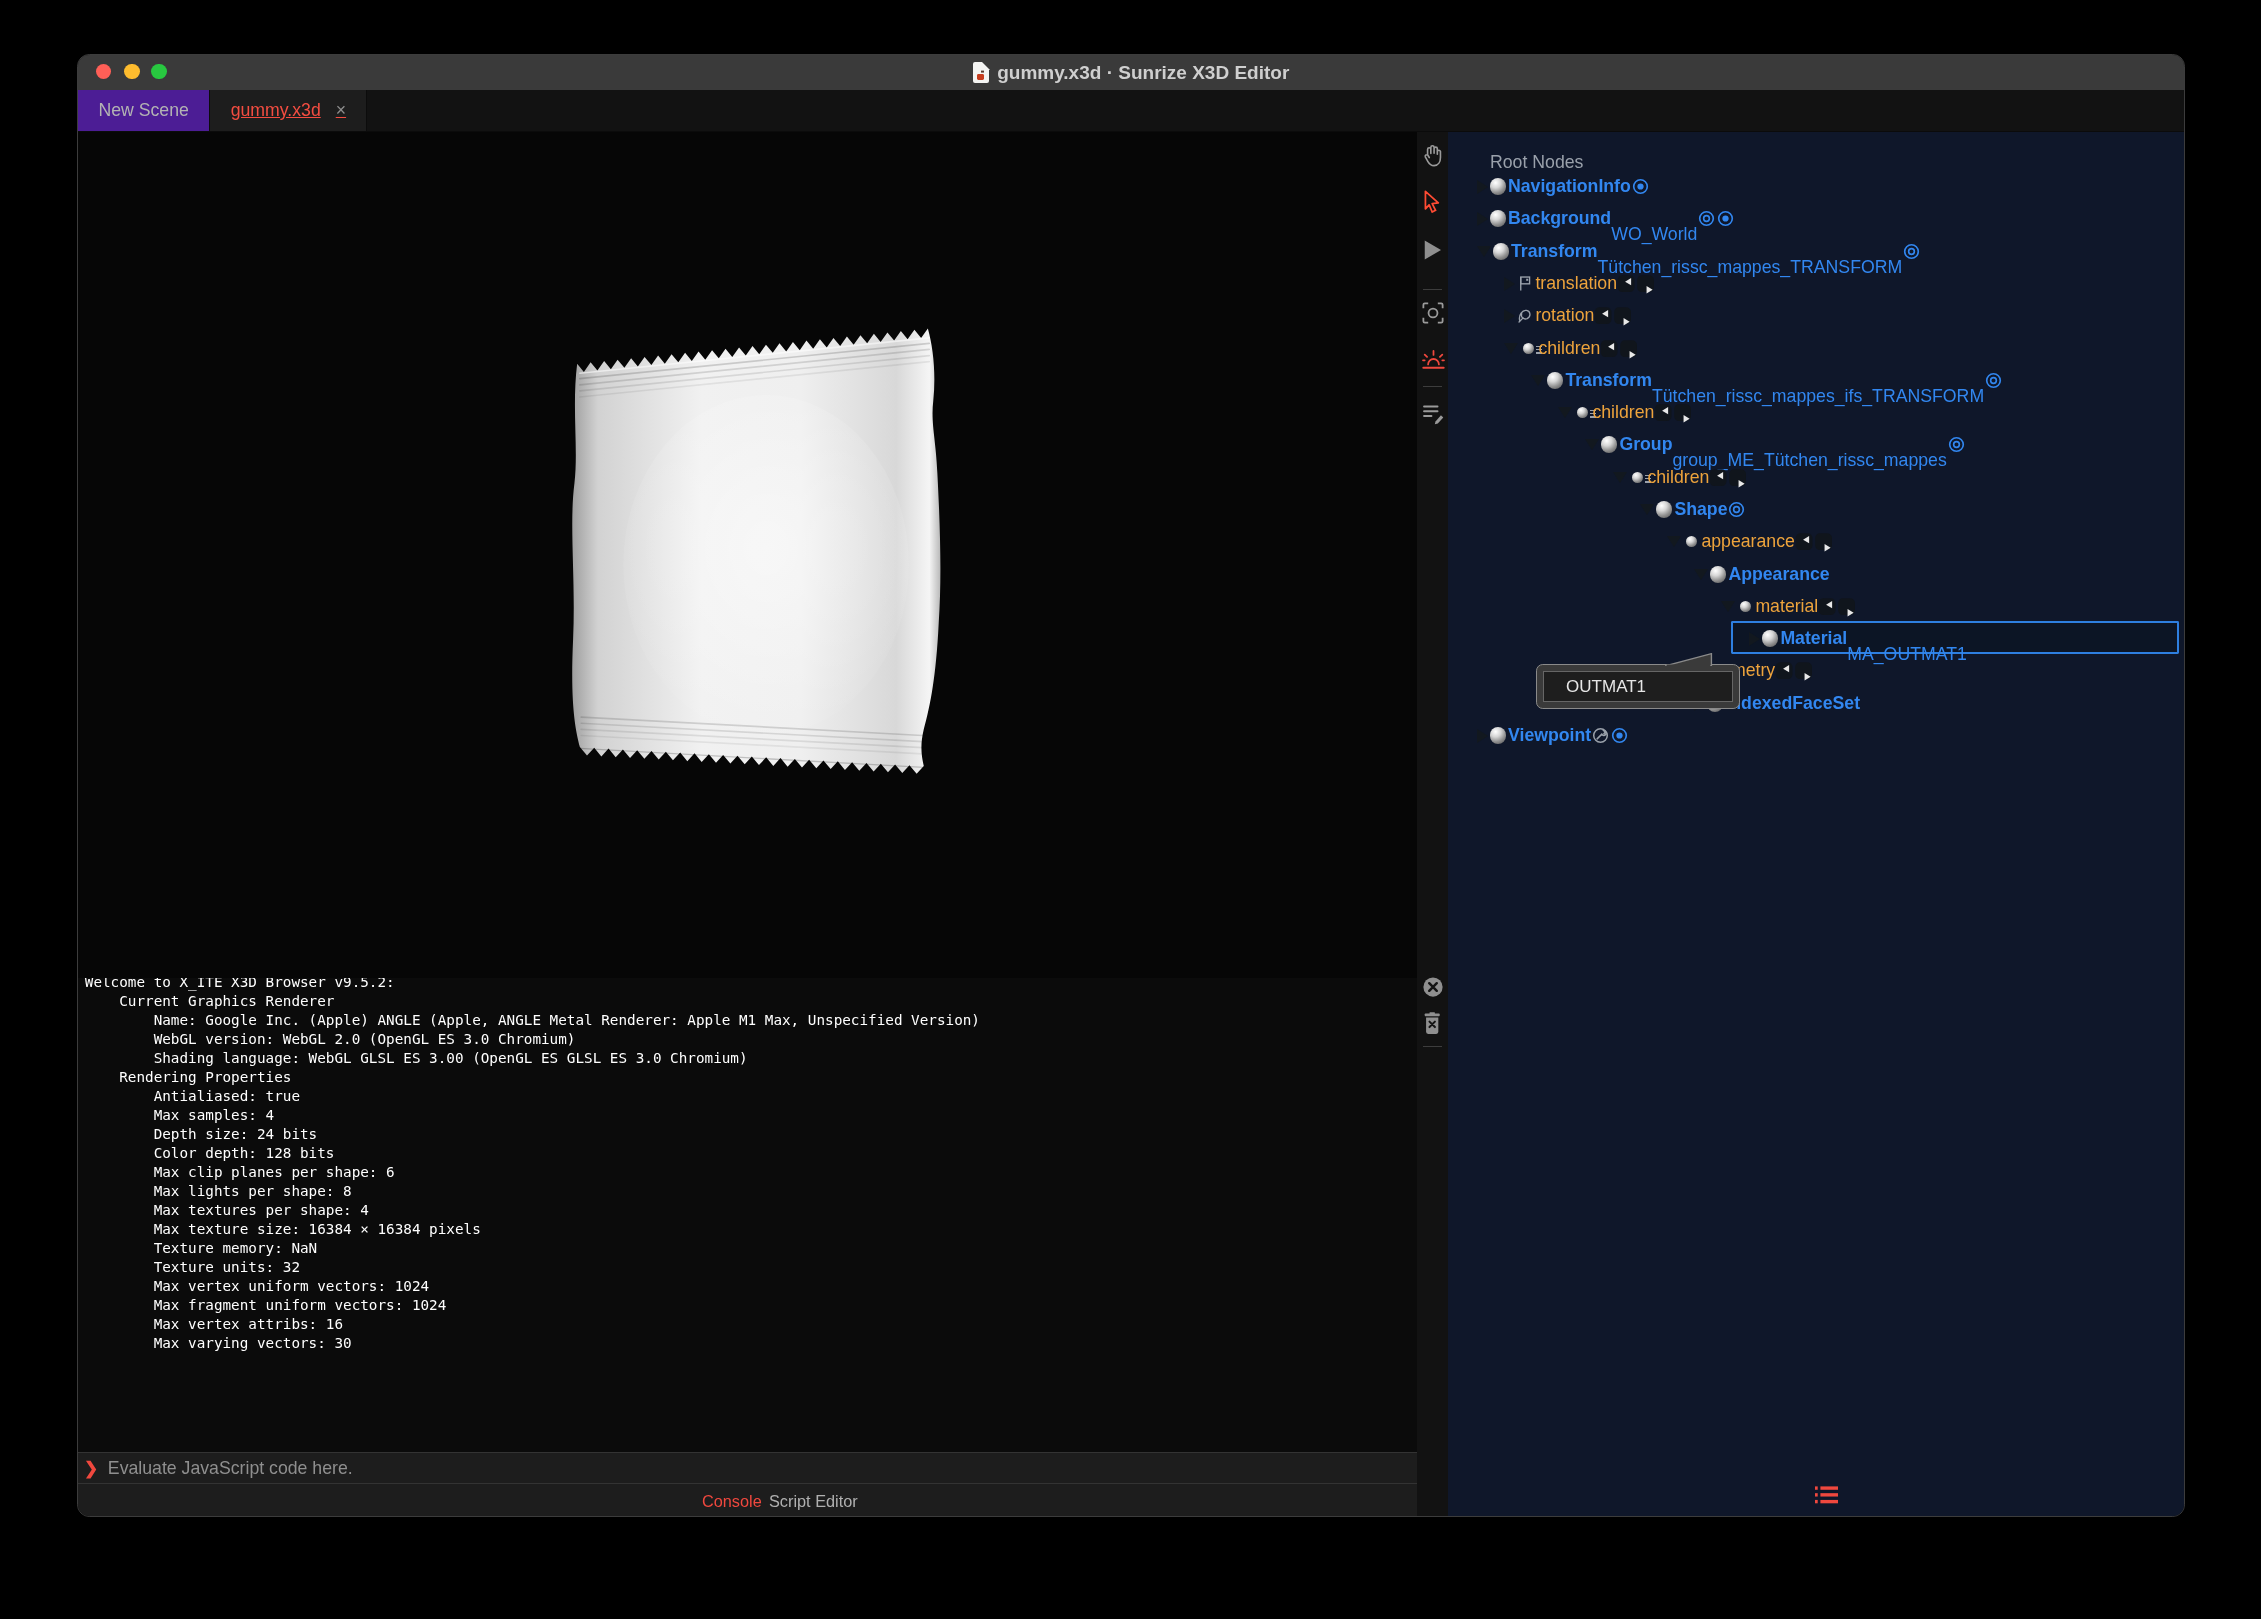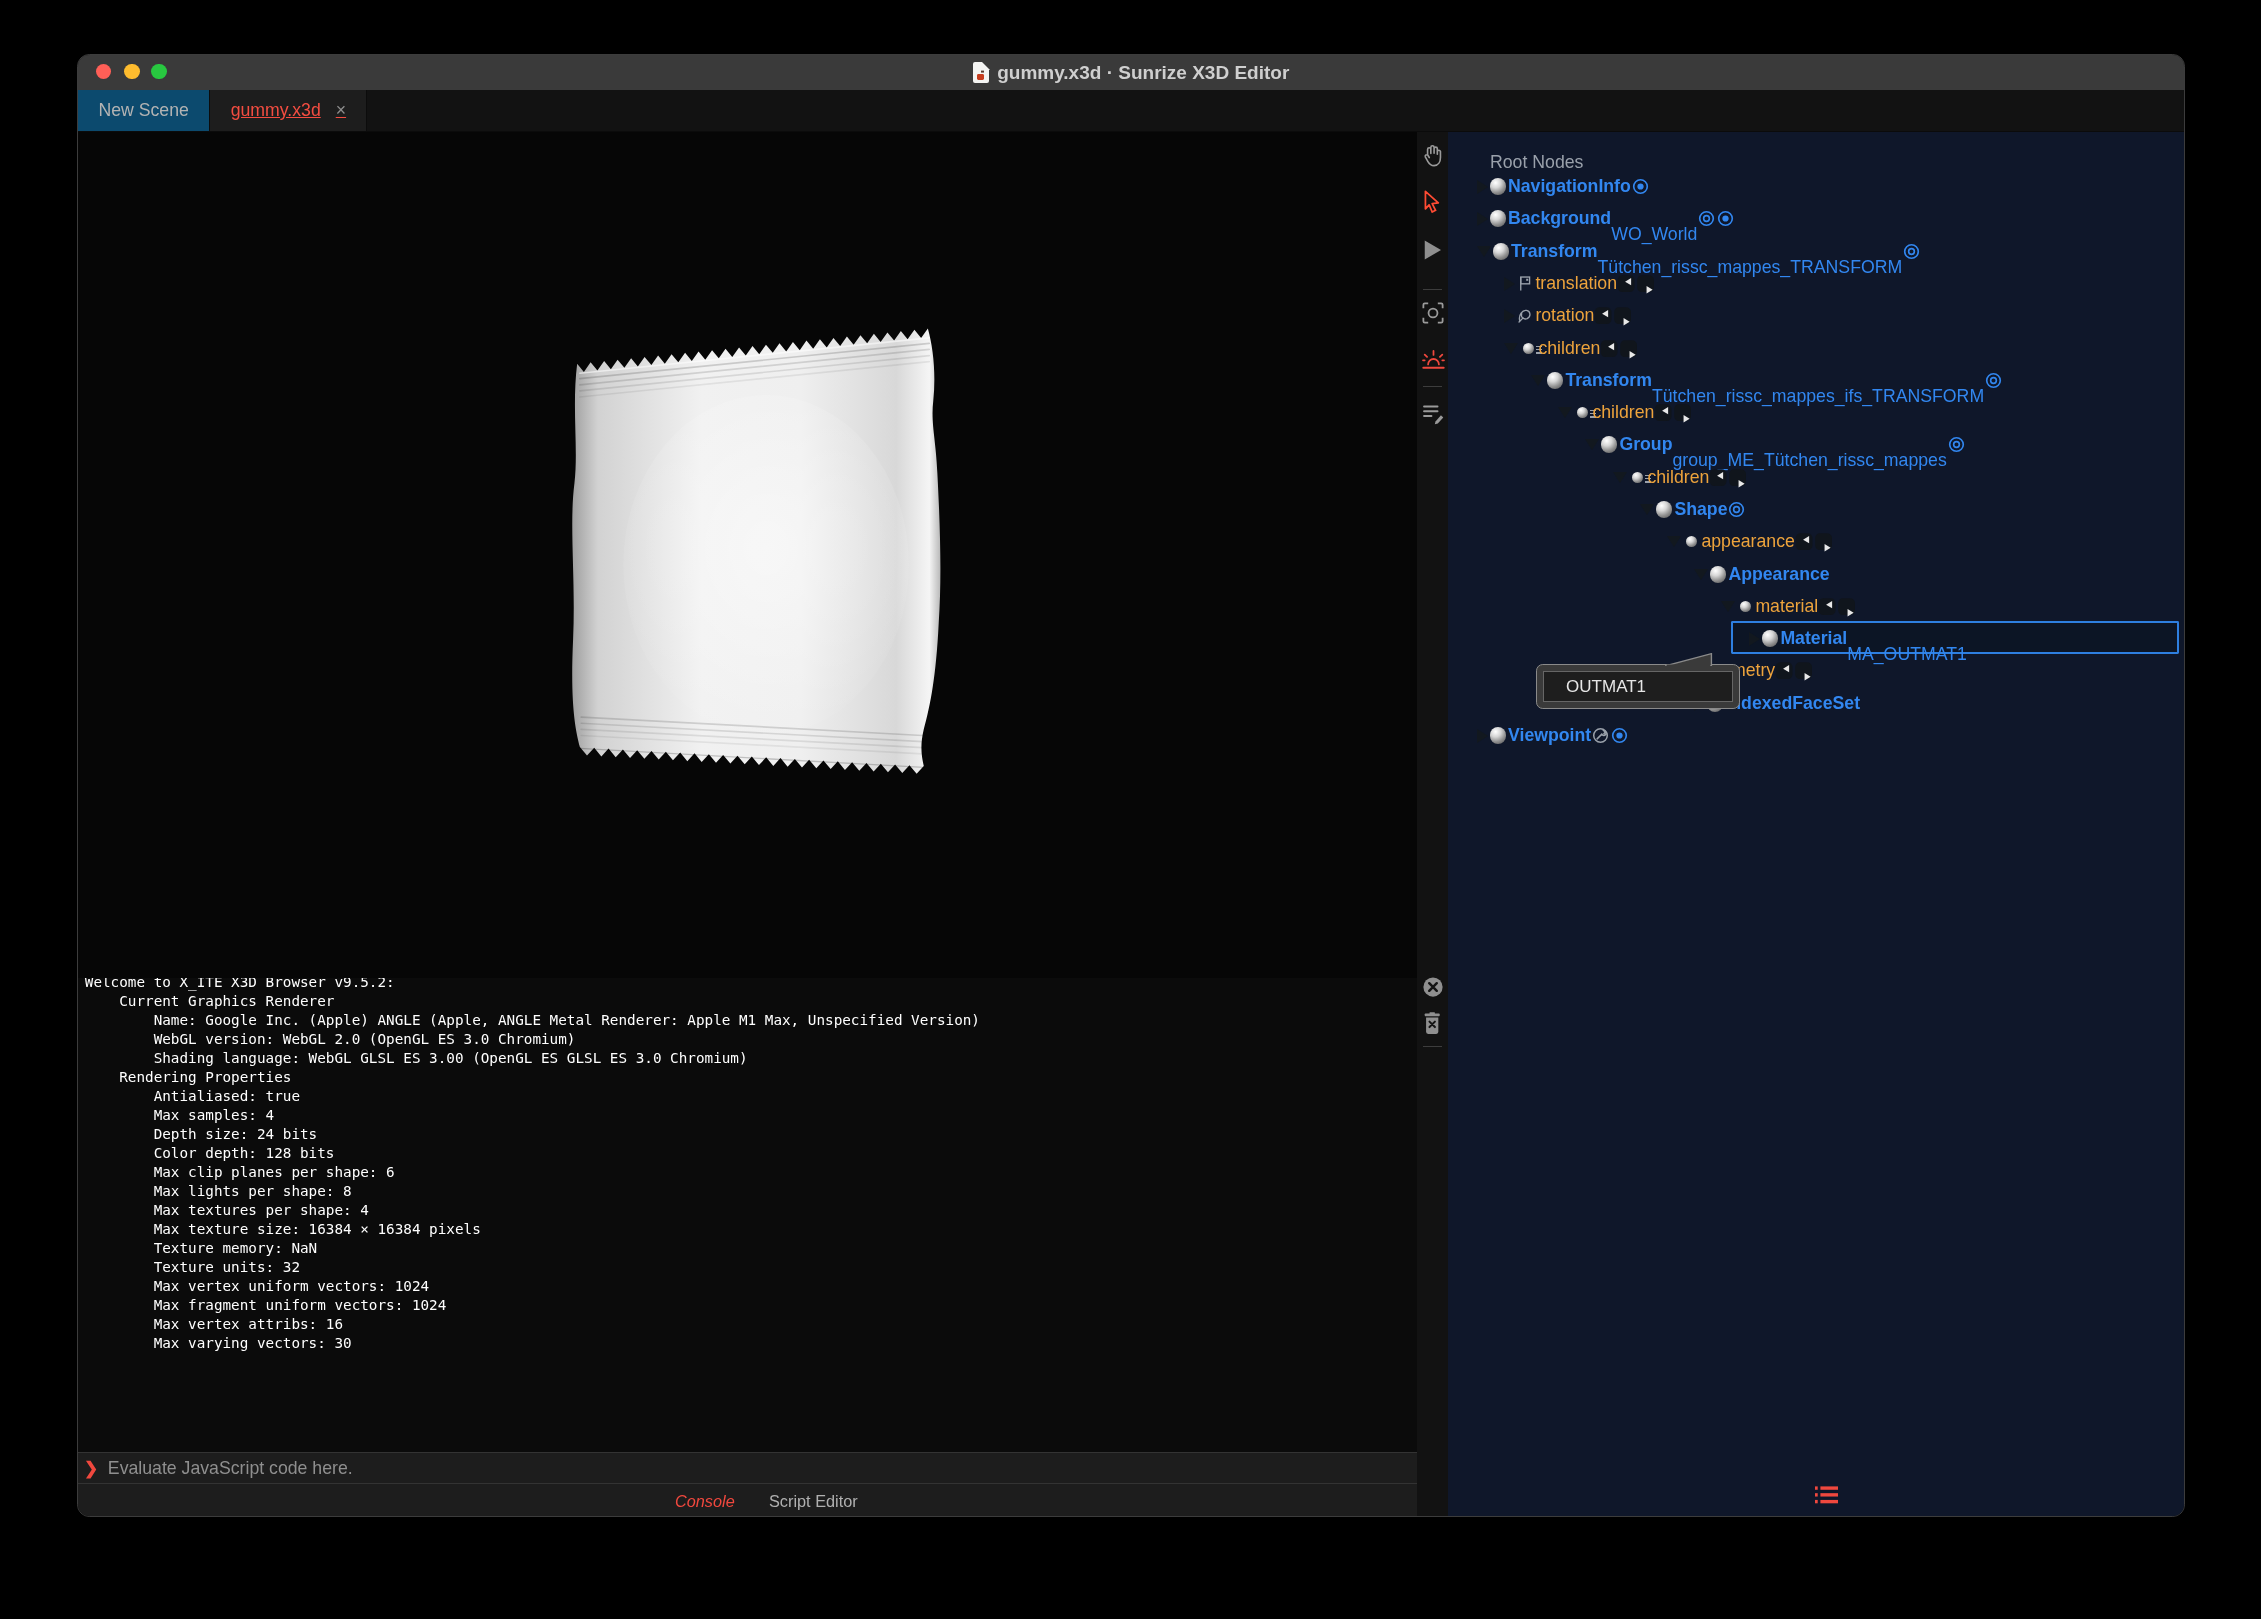--- a/index.html
+++ b/index.html
@@ -16,21 +16,21 @@
   .title{position:absolute;left:0;top:0;width:100%;height:35px;display:flex;align-items:center;justify-content:center;
          gap:8.2px;color:#cfcfcf;font-size:19px;font-weight:bold;}
   .docicon{position:relative;width:16.3px;height:20.4px;background:#f4f4f2;border-radius:2px;}
   .docicon:before{content:"";position:absolute;right:-0.7px;top:-0.7px;border:4.8px solid;
       border-color:#3a3a3a #3a3a3a #f4f4f2 #f4f4f2;}
   .docicon:after{content:"";position:absolute;left:4.1px;bottom:2.7px;width:7.5px;height:6.1px;background:#c63d1e;border-radius:1.4px;
       box-shadow:2px -5.4px 0 -2px #5a3b2e;}
   
   .tabstrip{position:absolute;left:0;top:35px;width:100%;height:41px;background:#121212;display:flex;}
   .tab{height:100%;display:flex;align-items:center;padding:0 20.4px;font-size:17.7px;color:#b3b3b3;
-       background:#0c4a6e;border-right:0.7px solid #0c0c0c;gap:15px;}
+       background:#4c1d95;border-right:0.7px solid #0c0c0c;gap:15px;}
   .tab.active{background:#1d1d1d;color:#f44d41;text-decoration:underline;}
   .tab .close{color:#8d8d8d;font-size:17.7px;}
   
   .viewport{position:absolute;left:0;top:77px;width:1339px;height:846px;background:#060606;}
   .consoleout{position:absolute;left:0;top:923px;width:1339px;height:475px;background:#0b0b0b;overflow:hidden;}
   .consoleout pre{position:absolute;left:6.8px;top:-5.4px;margin:0;font-family:"DejaVu Sans Mono",monospace;
        font-size:14.3px;line-height:19px;color:#ffffff;}
   .inputrow{position:absolute;left:0;top:1397px;width:1339px;height:31px;background:#1d1d1d;
        border-top:0.7px solid #333;box-sizing:border-box;display:flex;align-items:center;}
   .prompt{color:#f0483e;font-size:17px;font-weight:bold;margin-left:6.1px;}
@@ -153,21 +153,21 @@
         Max vertex attribs: 16
         Max varying vectors: 30</pre>
     </div>
 
     <div class="inputrow">
       <span class="prompt">❯</span>
       <span class="jsinput">Evaluate JavaScript code here.</span>
     </div>
 
     <div class="lfooter" id="lfooter">
-        <div class="ftab active" style="left: 597px; font-style: italic;">Console</div>
+        <div class="ftab active" style="left: 624px;">Console</div>
         <div class="ftab" style="left: 691px;">Script Editor</div>
       </div>
 
     <div class="toolstrip" id="toolstrip">
         <div class="tool" style="top: 12.2px;"><svg width="22" height="23" viewBox="0 0 32 34">
             <g fill="none" stroke="#9a9a9a" stroke-width="2.4" stroke-linecap="round" stroke-linejoin="round">
               <path d="M8 16 V8 a2.4 2.4 0 0 1 4.8 0 V14 M12.8 13 V5 a2.4 2.4 0 0 1 4.8 0 V13 M17.6 13.5 V7 a2.4 2.4 0 0 1 4.8 0 V15 M22.4 15 V11 a2.4 2.4 0 0 1 4.6 0 V20 c0 6-3 12-9.5 12 c-5 0-7-2.5-9-6 L4.6 19 a2.3 2.3 0 0 1 3.8-2.4 L10.5 20"></path>
             </g>
           </svg></div>
         <div class="tool" style="top: 58px;"><svg width="20.4" height="23" viewBox="0 0 30 34">

